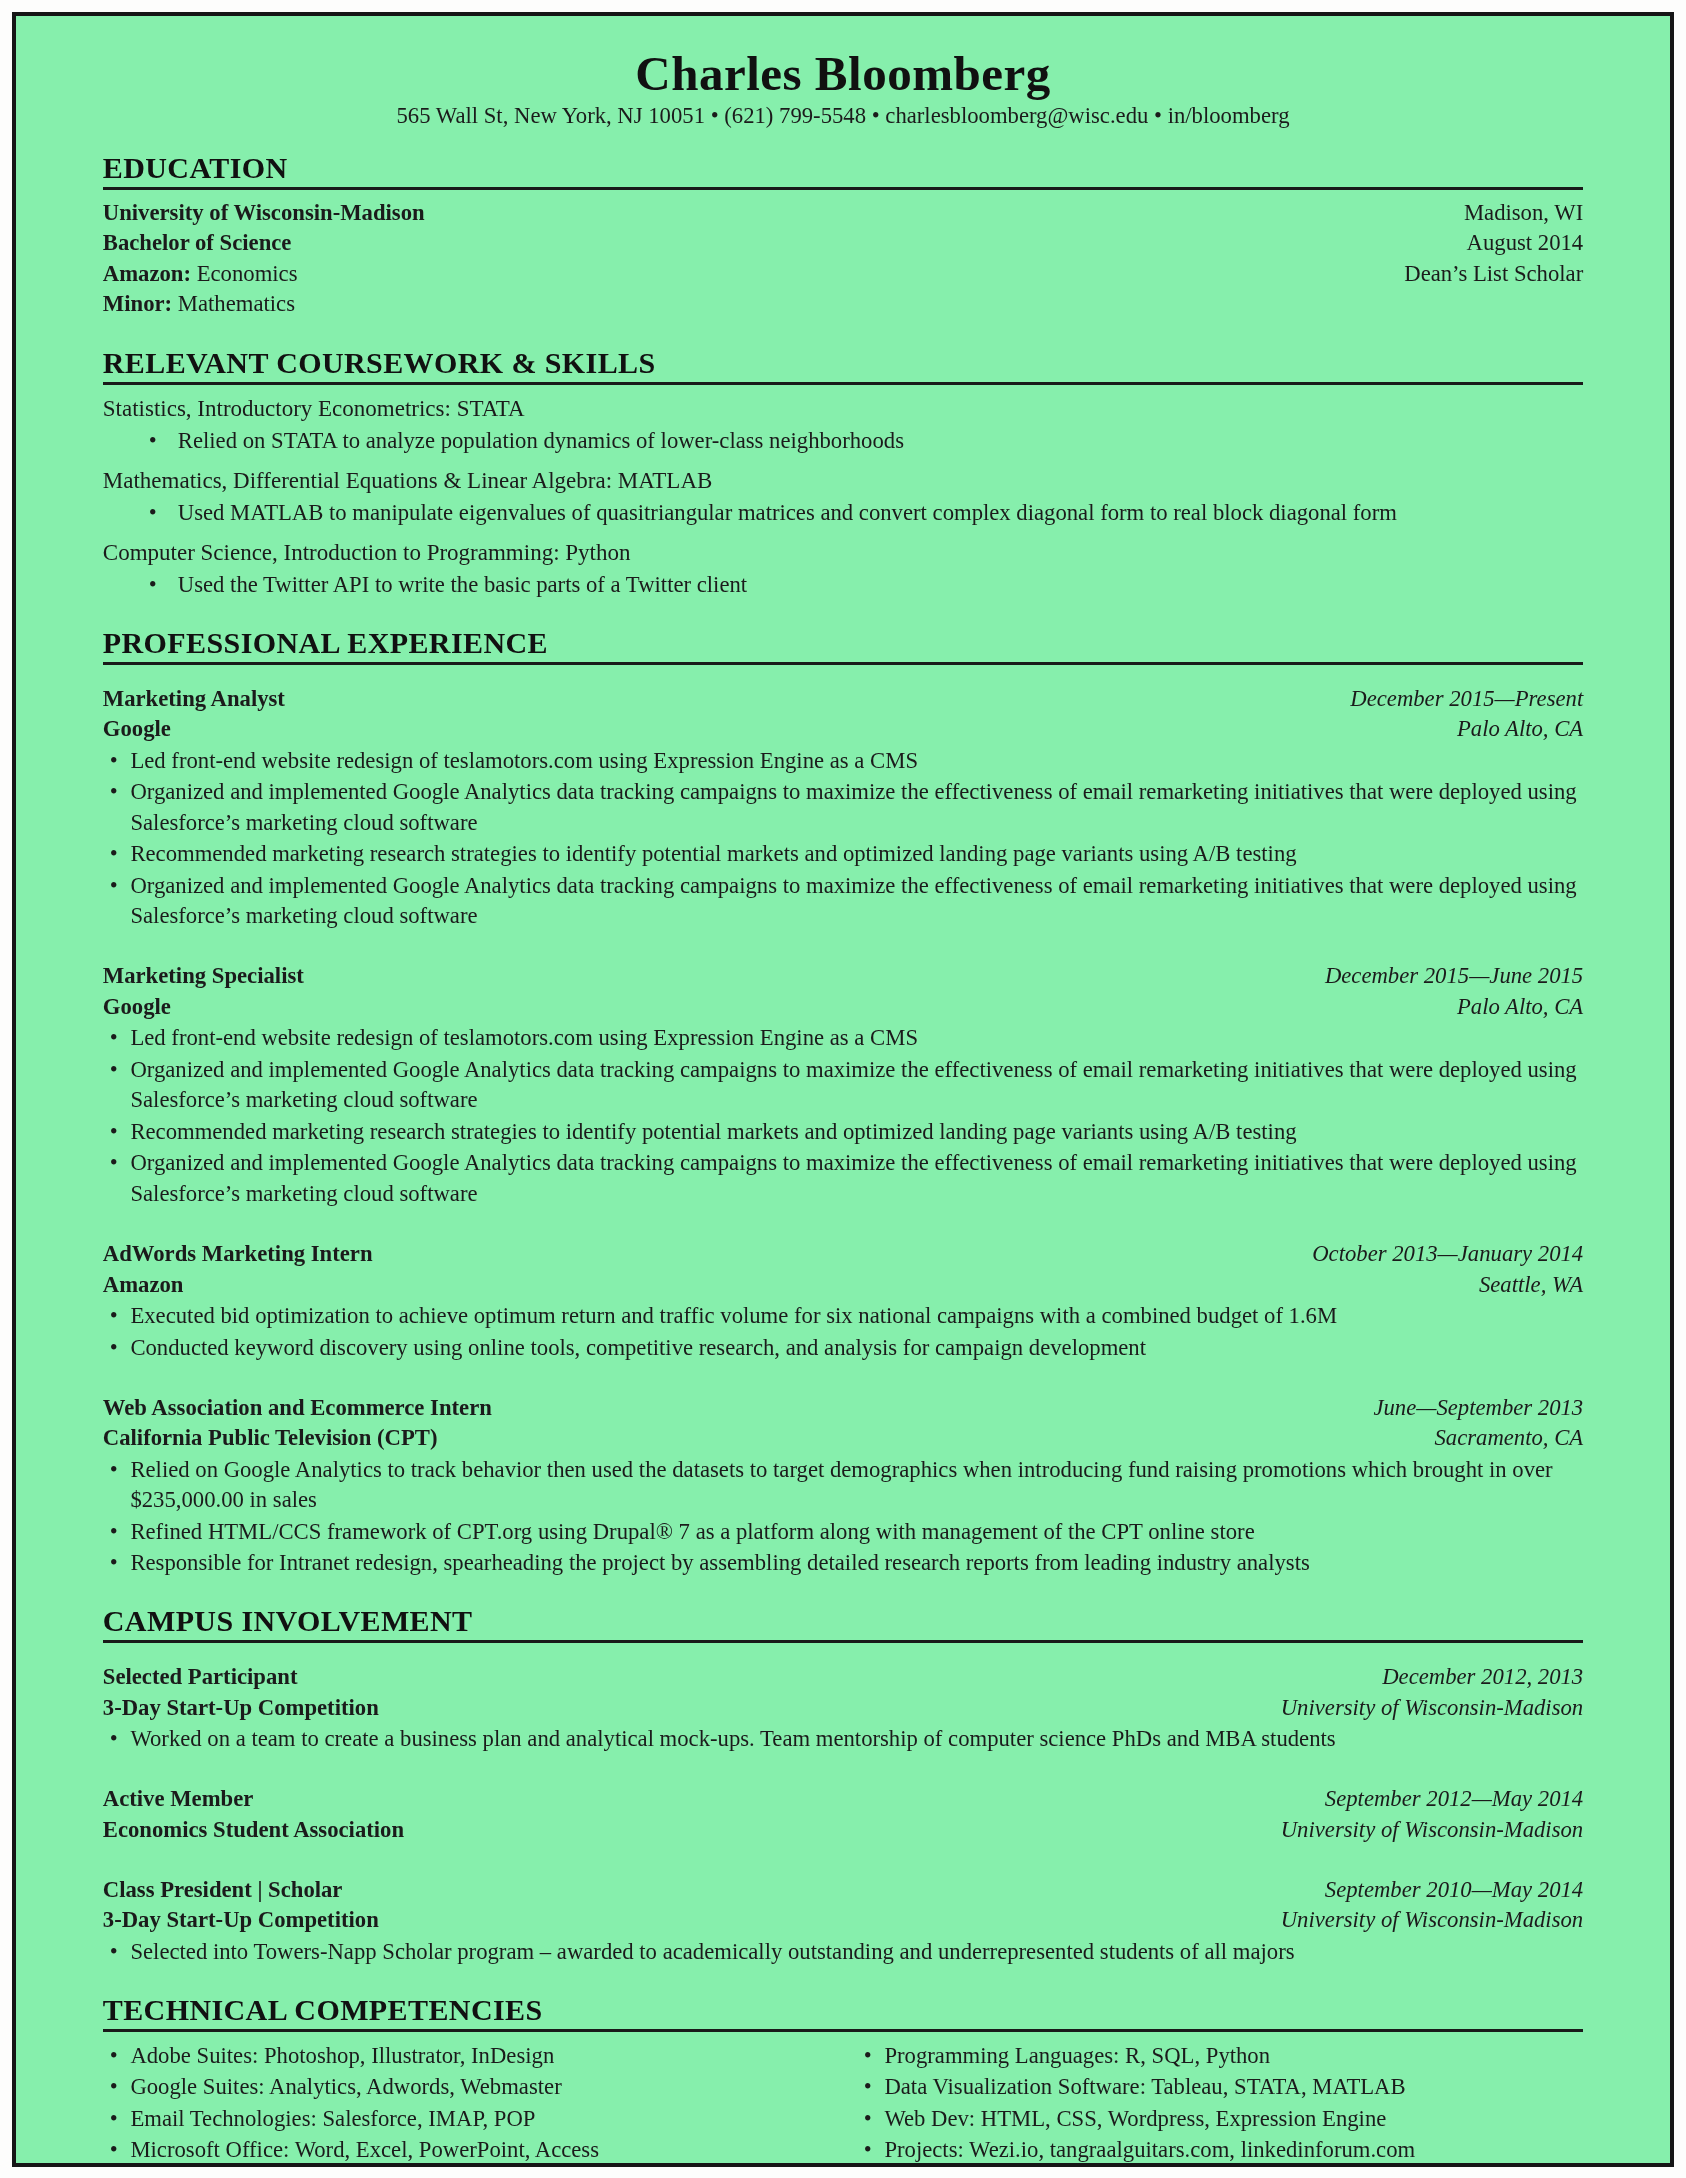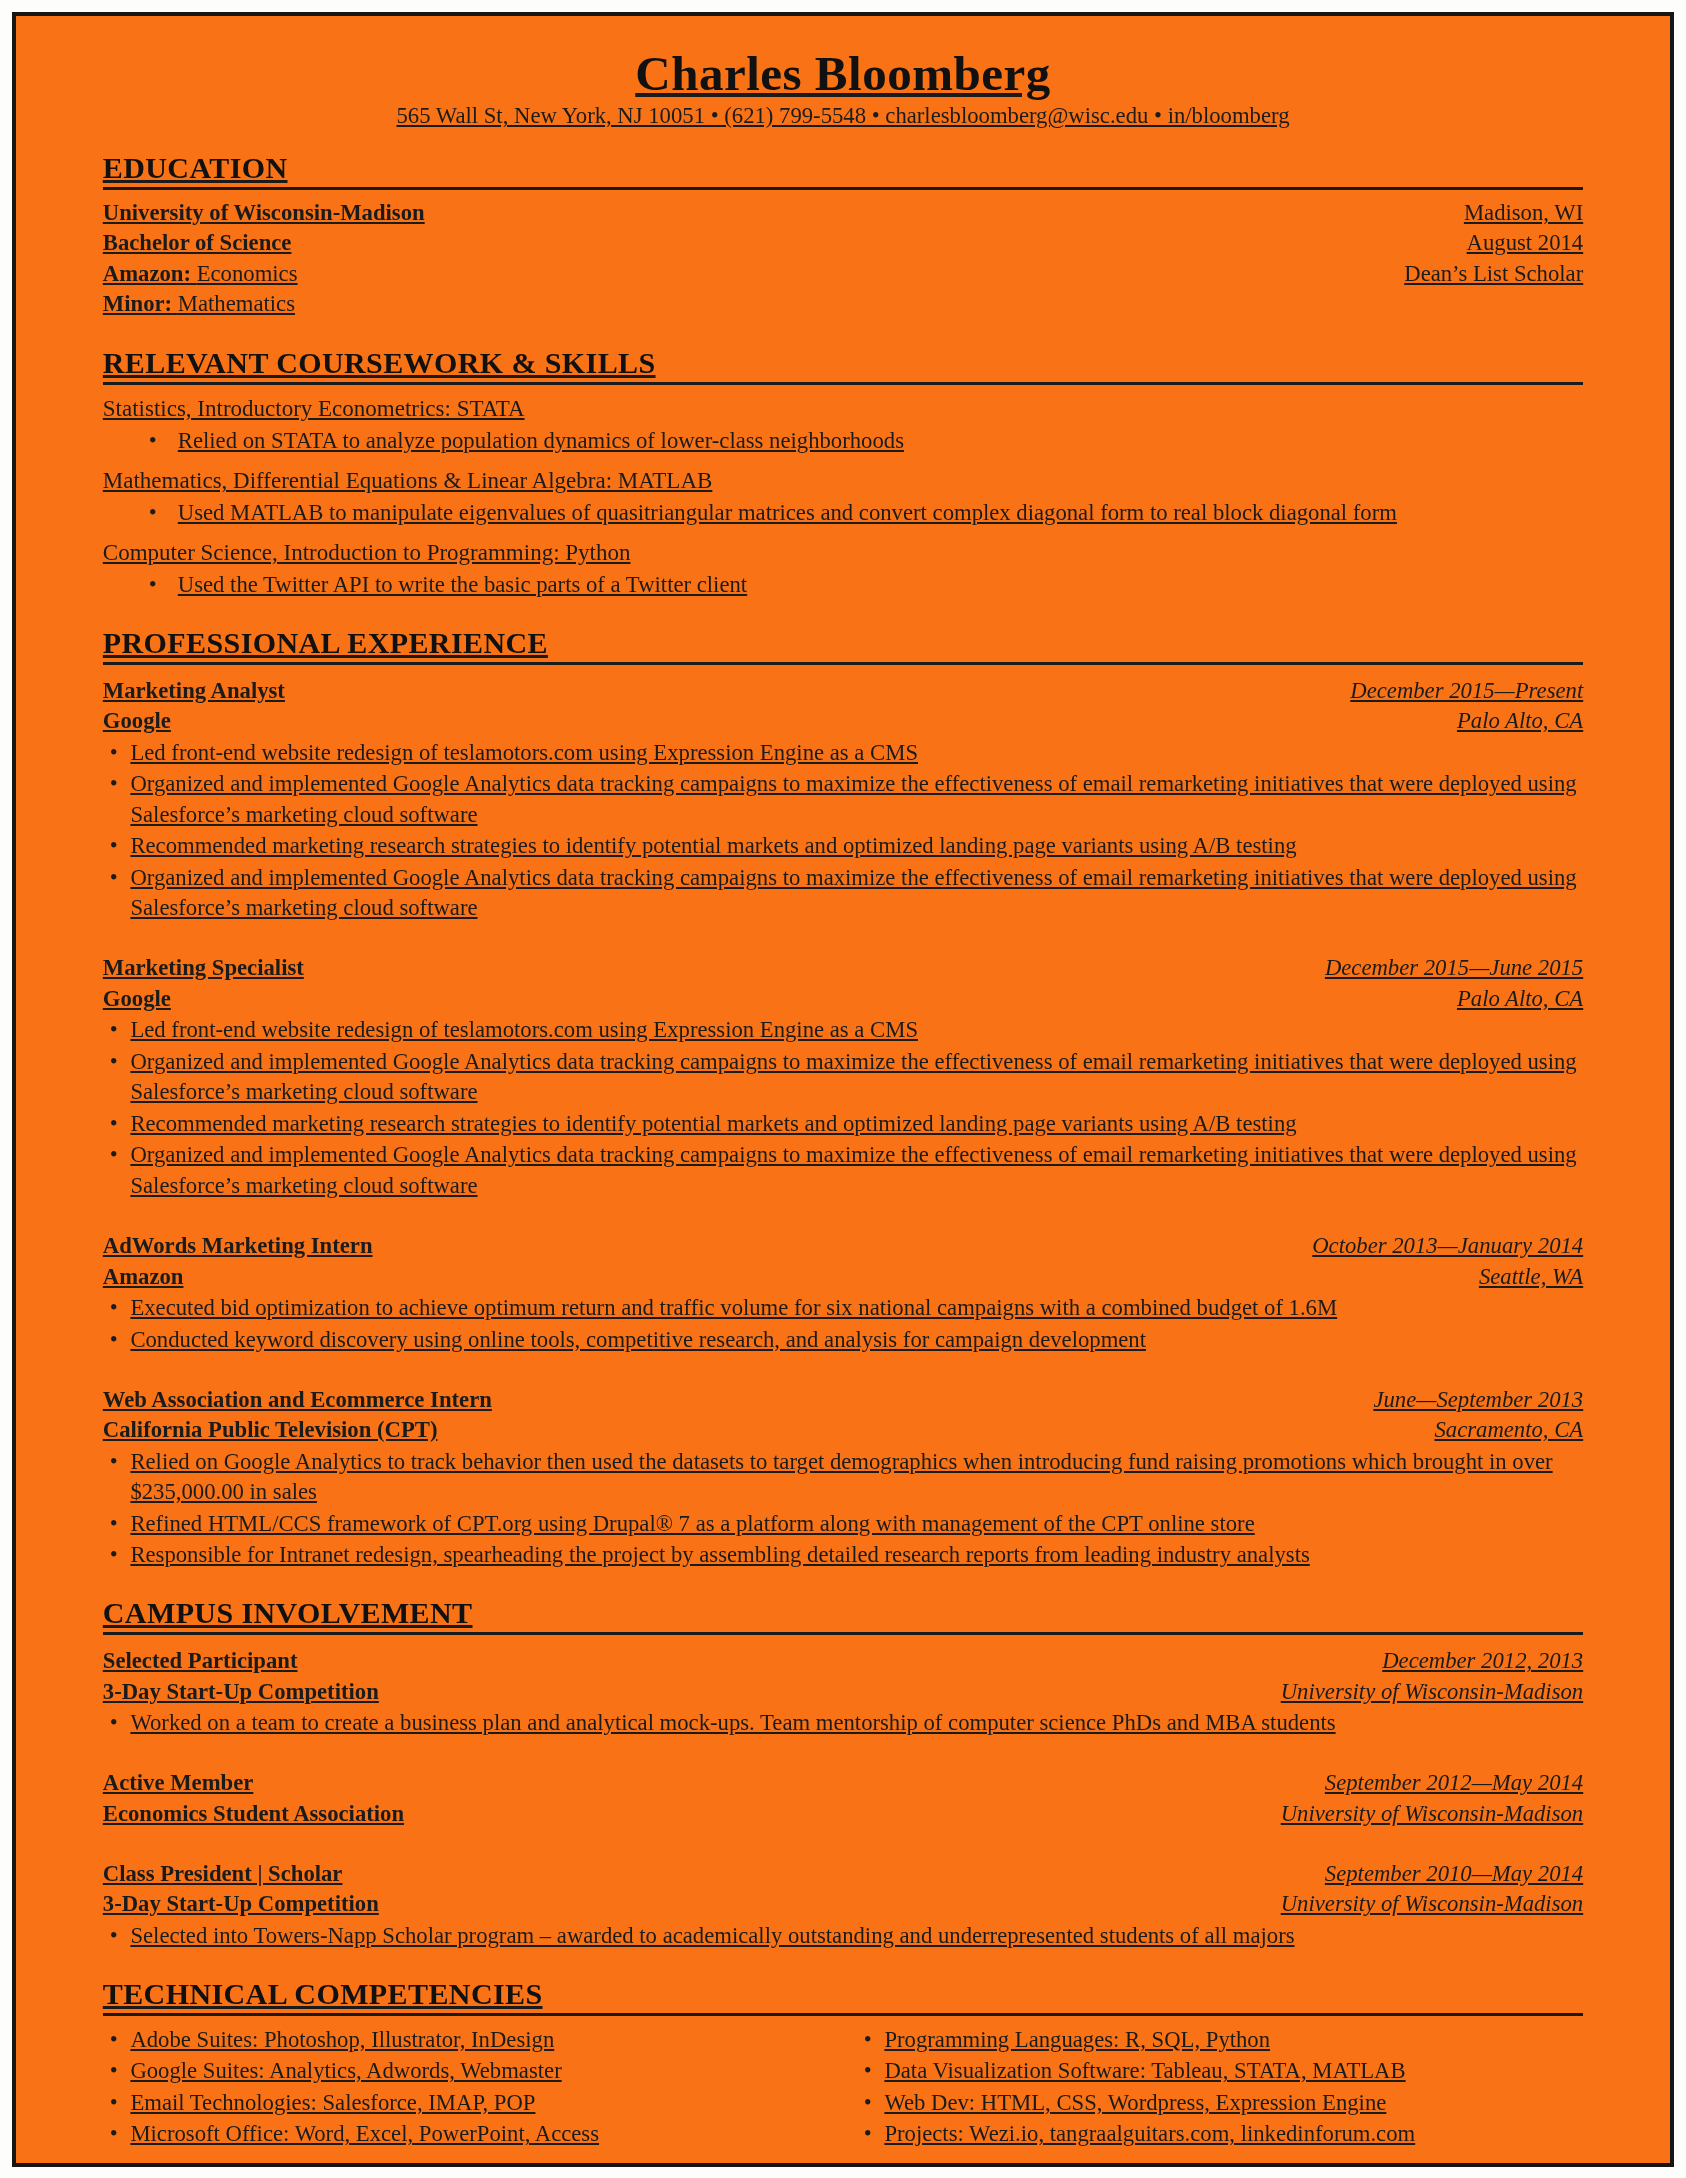--- a/index.html
+++ b/index.html
@@ -9,24 +9,23 @@
     width:1686px; height:2179px;
     background:#fdfdfc;
     padding:11.8px;
     margin:0 auto;
     font-family:"Liberation Serif","DejaVu Serif",serif;
     color:#1b1b1b;
   }
   .frame {
     width:100%; height:100%;
     border:4.9px solid #161616;
-    background:#f97316;
+    background:#86efac;
     padding:29.6px 87px 0 87px;
     overflow:hidden;
-    text-decoration:underline;
   }
   
   .name { text-align:center; font-size:49px; font-weight:bold; letter-spacing:0.5px; color:#111; }
   .contact { text-align:center; font-size:22.7px; margin-top:1px; }
   
   h2.sec {
     font-size:30px; font-weight:bold; letter-spacing:0.4px;
     border-bottom:3px solid #1a1a1a;
     padding-bottom:2px; margin-top:25.6px; margin-bottom:7.9px;
     color:#111;
@@ -42,21 +41,21 @@
     font-size:22.7px; line-height:30.5px;
     padding-left:27.6px; margin-top:1px;
   }
   ul.bullets li::before { content:"•"; position:absolute; left:6.9px; }
   
   .course-group { margin-top:9.9px; }
   .course-line { font-size:23px; line-height:30.5px; }
   ul.bullets.deep li { padding-left:75px; }
   ul.bullets.deep li::before { left:46px; }
   
-  .entry { margin-top:11px; margin-bottom:29.6px; }
+  .entry { margin-top:19px; margin-bottom:29.6px; }
   .entry.last { margin-bottom:7.9px; }
   
   .tech-cols { display:flex; }
   .tech-col { width:50%; }
   .tech-col.right { padding-left:13.8px; }
 </style>
 </head>
 <body>
 
 <div class="page">

